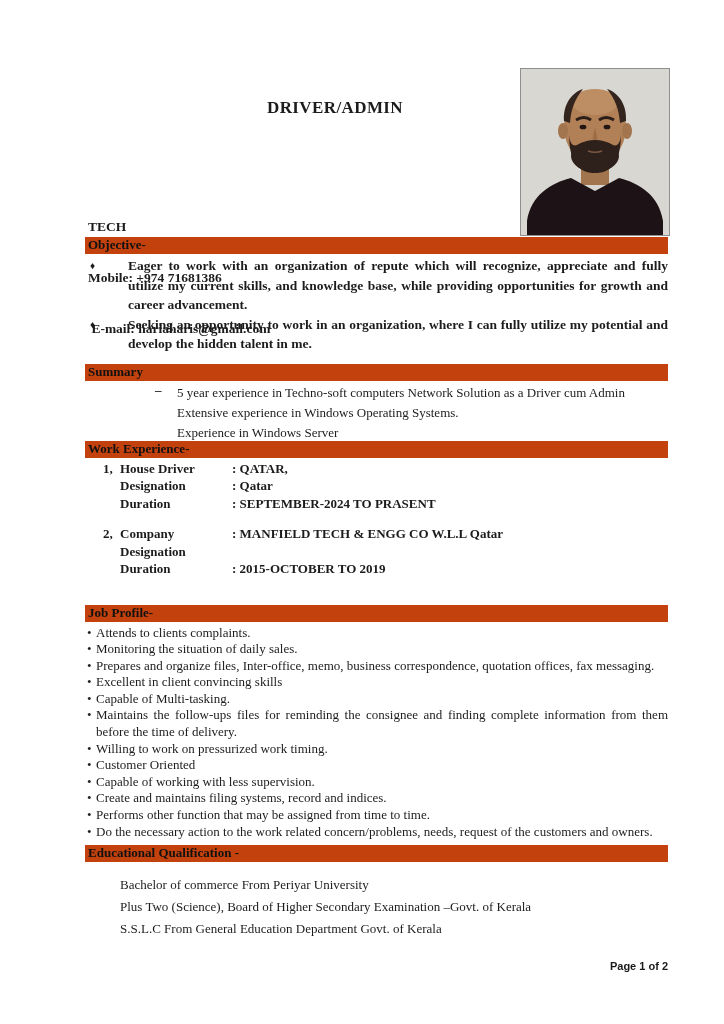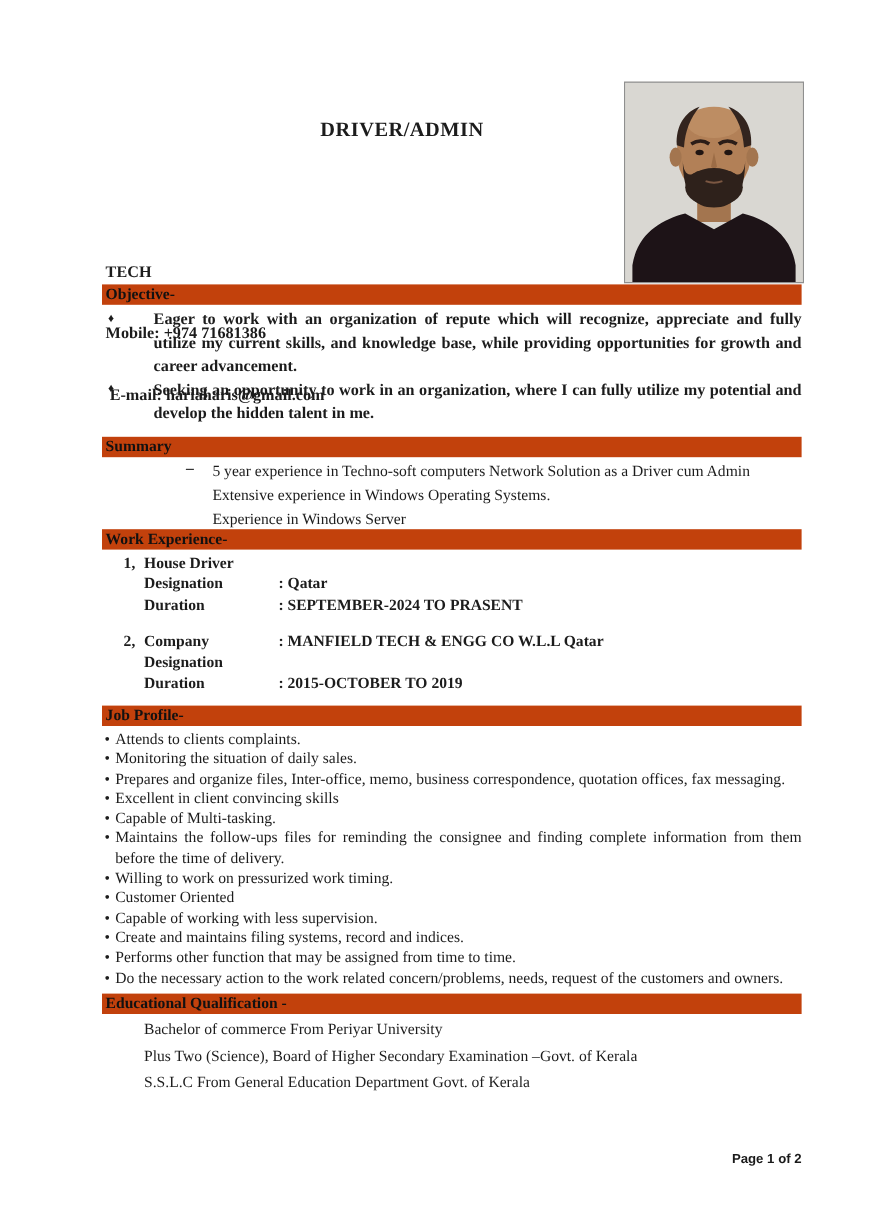--- a/index.html
+++ b/index.html
@@ -53,21 +53,21 @@
   .work-row { display:grid; grid-template-columns:17px 112px auto; line-height:17.5px; }
 
   
   .jp-list { margin-top:3px; font-size:13px; }
   .jp-item { display:flex; line-height:16.6px; }
   .jp-marker { flex:none; width:11px; padding-left:2px; box-sizing:border-box; }
   .jp-text { flex:1; text-align:justify; }
 
   
   .edu-bar { margin-top:5px; }
-  .edu-lines { margin:2px 0 0 35px; font-size:13px; line-height:22px; }
+  .edu-lines { margin:12px 0 0 35px; font-size:13px; line-height:22px; }
 
   
   .page-footer {
     position:absolute; top:960px; left:0; width:668px; text-align:right;
     font-family:"Liberation Sans", sans-serif; font-size:11px; font-weight:bold; color:#1a1a1a;
   }
 </style>
 </head>
 <body>
 
@@ -124,20 +124,21 @@
       <div>Extensive experience in Windows Operating Systems.</div>
       <div>Experience in Windows Server</div>
     </div>
 
     <div class="section-bar">Work Experience-</div>
     <div class="work-block">
       <div class="work-entry">
         <div class="work-row">
           <span>1,</span>
           <span>House Driver</span>
+          <span>: QATAR,</span>
         </div>
         <div class="work-row">
           <span></span>
           <span>Designation</span>
           <span>: Qatar</span>
         </div>
         <div class="work-row">
           <span></span>
           <span>Duration</span>
           <span>: SEPTEMBER-2024 TO PRASENT</span>
@@ -154,21 +155,21 @@
           <span>Designation</span>
         </div>
         <div class="work-row">
           <span></span>
           <span>Duration</span>
           <span>:  2015-OCTOBER TO 2019</span>
         </div>
       </div>
     </div>
 
-    <div class="section-bar" style="margin-top:10px;">Job Profile-</div>
+    <div class="section-bar" style="margin-top:27px;">Job Profile-</div>
     <div class="jp-list">
       <div class="jp-item">
           <span class="jp-marker">•</span>
           <span class="jp-text">Attends to clients complaints.</span>
         </div>
       <div class="jp-item">
           <span class="jp-marker">•</span>
           <span class="jp-text">Monitoring the situation of daily sales.</span>
         </div>
       <div class="jp-item">

